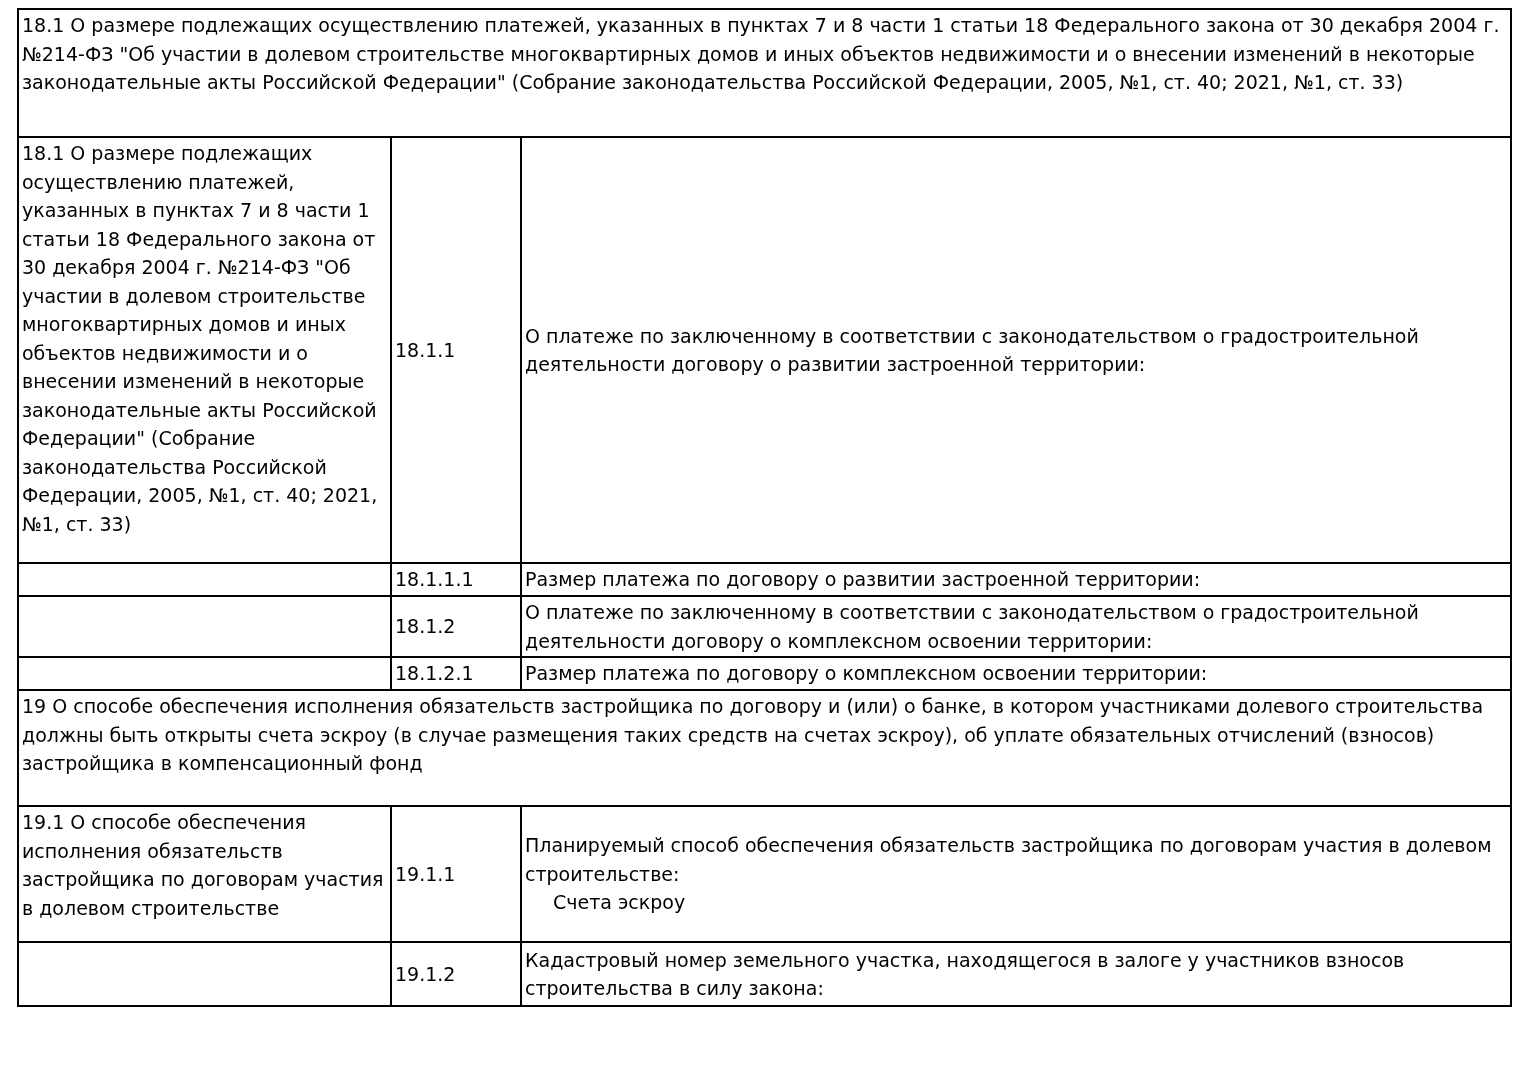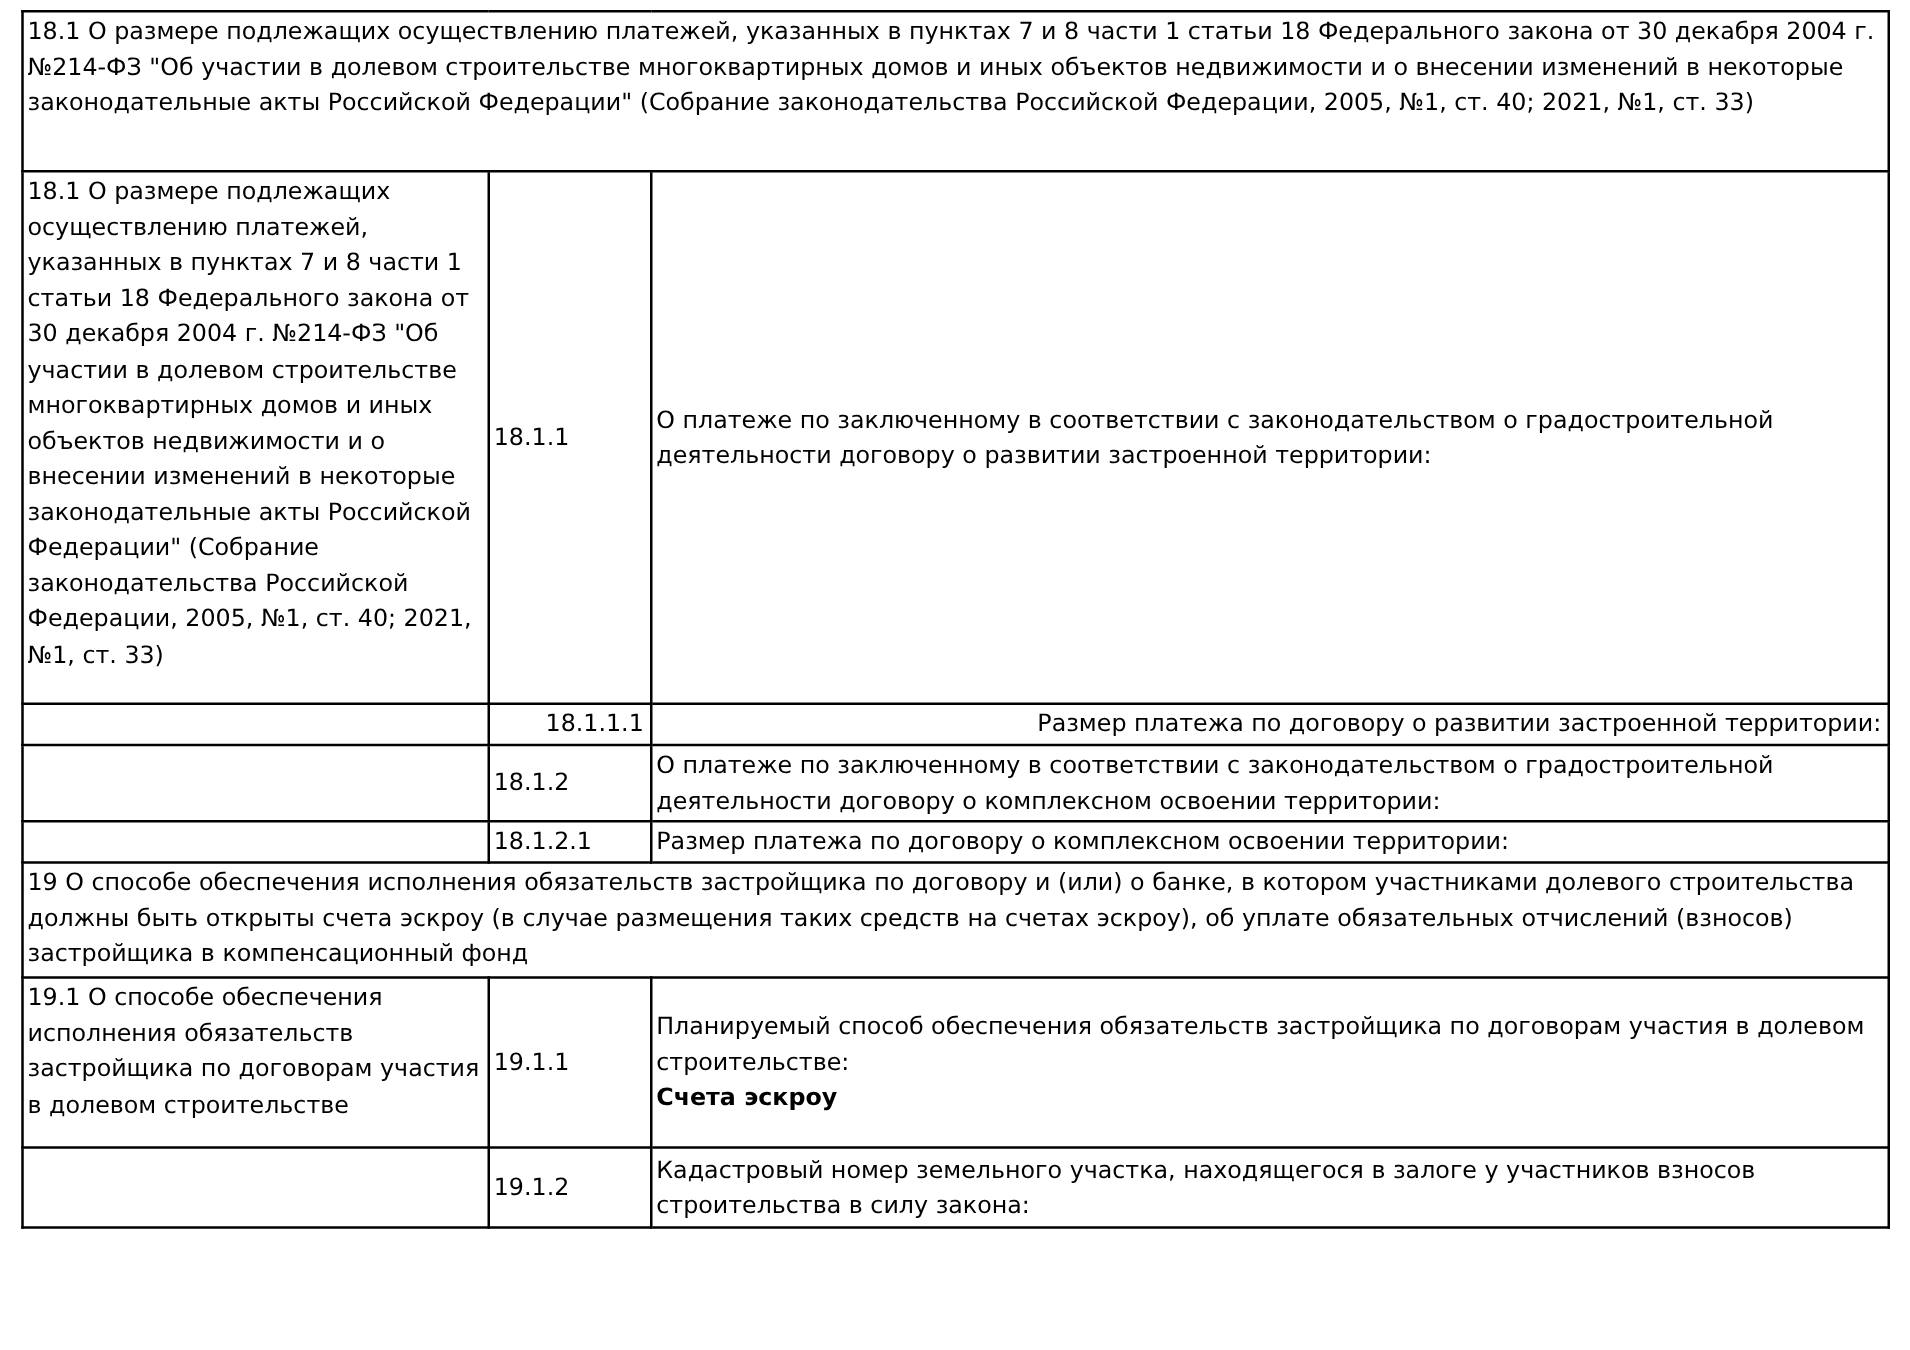--- a/index.html
+++ b/index.html
@@ -28,27 +28,27 @@
   col.c-left { width: 373px; }
   col.c-code { width: 130px; }
   td {
     border: 2px solid #000000;
     padding: 1px 5px 1px 3px;
     vertical-align: middle;
     overflow-wrap: break-word;
   }
   td.section { vertical-align: top; }
   td.left { vertical-align: top; }
-  .bold { font-weight: bold; }
+  .bold { font-weight: normal; margin-left: 28px; }
   tr.r1 { height: 128px; }
   tr.r2 { height: 426px; }
-  tr.r3 { height: 33px; text-align: right; }
+  tr.r3 { height: 33px; }
   tr.r4 { height: 52px; }
   tr.r5 { height: 33px; }
-  tr.r6 { height: 92px; }
+  tr.r6 { height: 116px; }
   tr.r7 { height: 136px; }
   tr.r8 { height: 64px; }
 </style>
 </head>
 <body>
 
 <div class="doc">
   <table class="decl-table">
     <colgroup>
       <col class="c-left">

